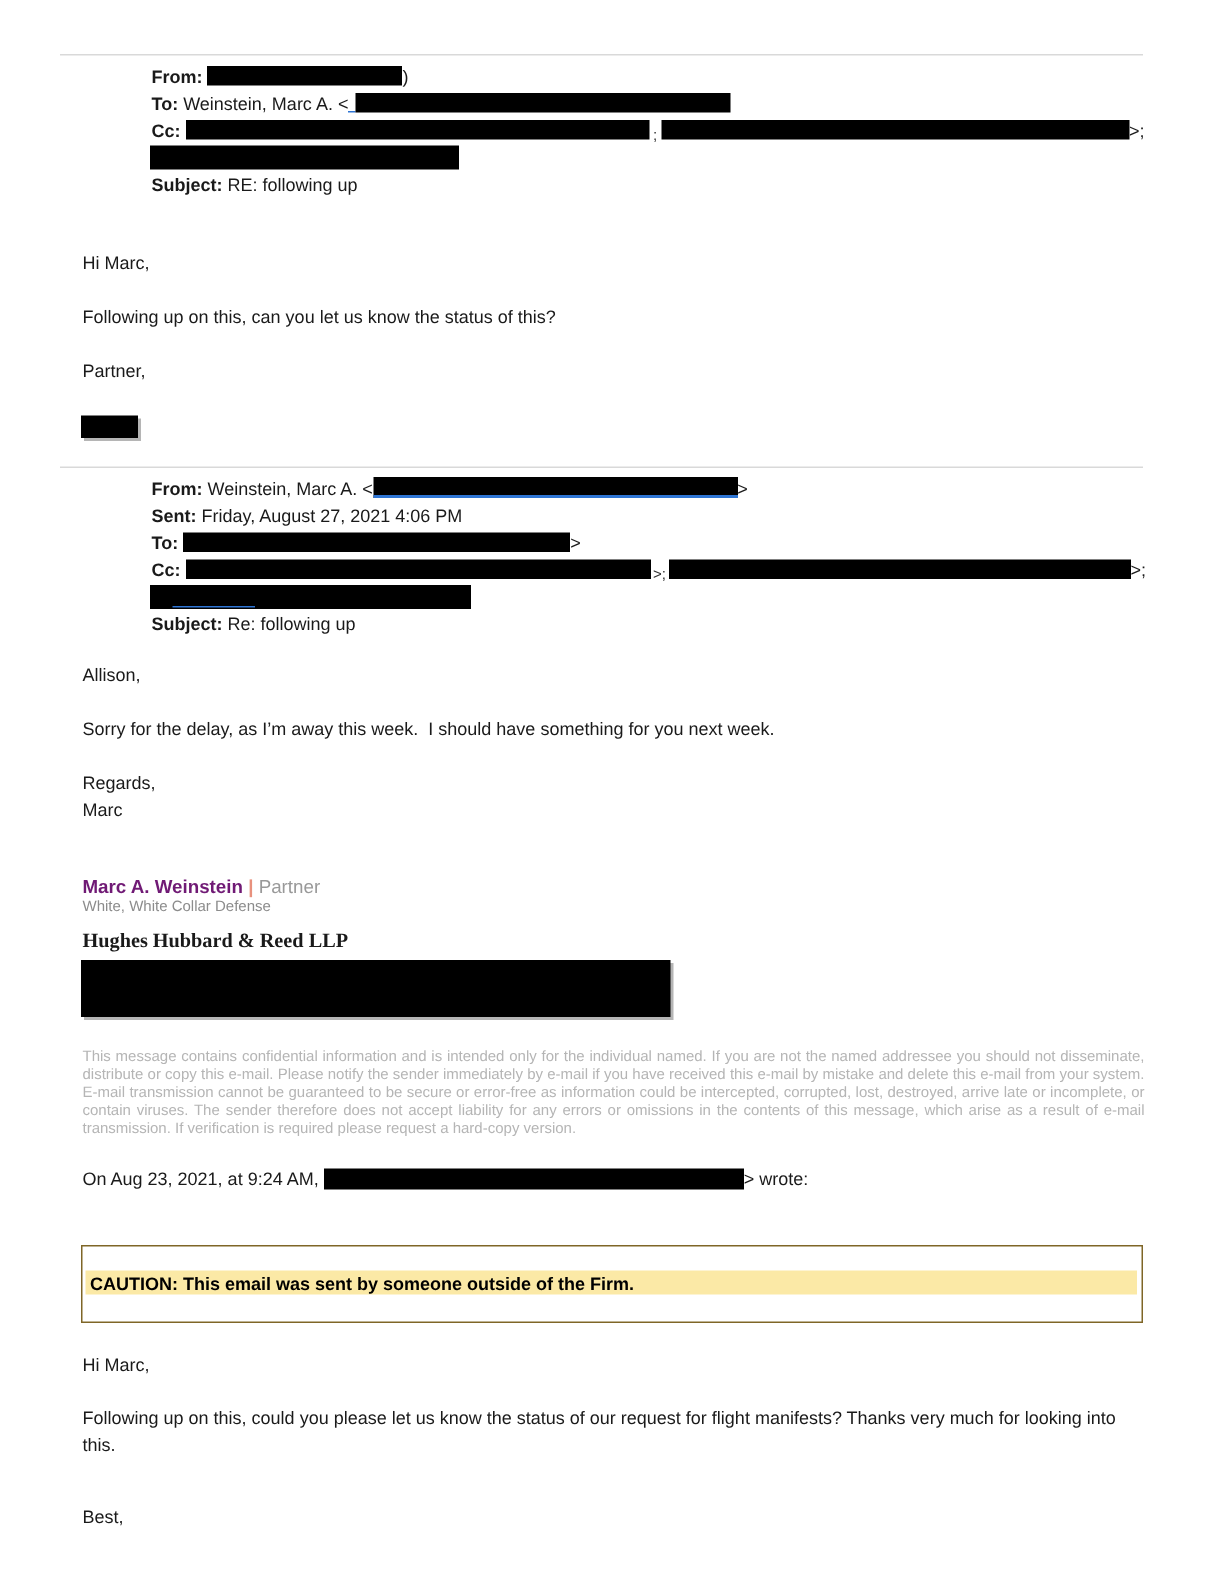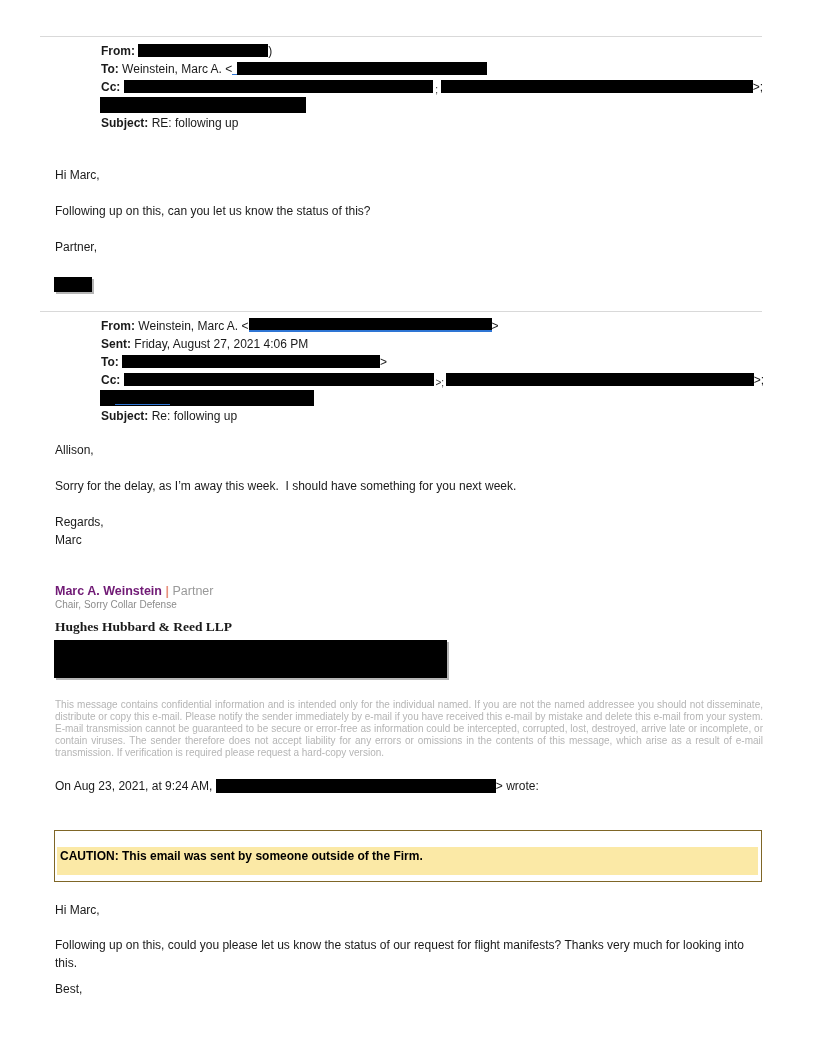--- a/index.html
+++ b/index.html
@@ -36,21 +36,21 @@
   .blue-frag{position:absolute;height:0;border-top:1.5px solid var(--link-blue);}
   .blockbox{position:absolute;background:var(--redaction-black);box-shadow:2px 2px 0 rgba(120,120,120,0.55);}
   .sig-name-line{left:55px;font-size:12.5px;line-height:16px;white-space:nowrap;}
   .sig-name{font-weight:bold;color:#701a75;}
   .sig-pipe{color:var(--signature-accent);font-weight:bold;}
   .sig-title{color:var(--signature-gray);text-align:right;}
   .sig-role{left:55px;font-size:10px;line-height:12px;color:var(--signature-role-gray);white-space:nowrap;}
   .firm{left:55px;font-family:"Liberation Serif", serif;font-weight:bold;font-size:13.5px;line-height:16px;white-space:nowrap;}
   .disclaimer{left:55px;width:708px;font-size:10px;line-height:12.1px;color:var(--disclaimer-gray);text-align:justify;}
   .caution-box{position:absolute;left:54px;top:830px;width:706px;height:50px;border:1px solid var(--caution-border);background:#ffffff;}
-  .caution-band{position:absolute;left:2px;right:3px;top:16px;height:28px;background:var(--caution-highlight);}
+  .caution-band{position:absolute;left:2px;right:3px;top:16px;height:16px;background:var(--caution-highlight);}
   .caution-text{font-size:12px;font-weight:bold;line-height:18px;padding-left:3px;white-space:nowrap;color:#000;}
 </style>
 </head>
 <body>
 
 <div class="sep" style="top:36px"></div>
 
 <div class="abs hdr" style="top:42px">
   <div class="hdr-row">
     <b>From:</b>
@@ -110,32 +110,32 @@
 <div class="abs bodyline" style="top:441px">Allison,</div>
 <div class="abs bodyline" style="top:477px">Sorry for the delay, as I’m away this week.&nbsp; I should have something for you next week.</div>
 <div class="abs bodyline" style="top:513px">Regards,</div>
 <div class="abs bodyline" style="top:531px">Marc</div>
 
 <div class="abs sig-name-line" style="top:583px">
   <span class="sig-name">Marc A. Weinstein</span>
   <span class="sig-pipe">|</span>
   <span class="sig-title">Partner</span>
 </div>
-<div class="abs sig-role" style="top:599px">Chair, Sorry Collar Defense</div>
+<div class="abs sig-role" style="top:599px">White, White Collar Defense</div>
 <div class="abs firm" style="top:619px">Hughes Hubbard &amp; Reed LLP</div>
 <div class="blockbox" style="left:54px;top:640px;width:393px;height:38px"></div>
 
 <div class="abs disclaimer" style="top:699px">This message contains confidential information and is intended only for the individual named. If you are not the named addressee you should not disseminate, distribute or copy this e-mail. Please notify the sender immediately by e-mail if you have received this e-mail by mistake and delete this e-mail from your system. E-mail transmission cannot be guaranteed to be secure or error-free as information could be intercepted, corrupted, lost, destroyed, arrive late or incomplete, or contain viruses. The sender therefore does not accept liability for any errors or omissions in the contents of this message, which arise as a result of e-mail transmission. If verification is required please request a hard-copy version.</div>
 
 <div class="abs bodyline" style="top:777px">
   <span>On Aug 23, 2021, at 9:24 AM,</span>
   <span class="redact" style="width:280px;height:14px;vertical-align:-3px"></span><span>&gt; wrote:</span>
 </div>
 
 <div class="caution-box">
   <div class="caution-band">
     <div class="caution-text">CAUTION: This email was sent by someone outside of the Firm.</div>
   </div>
 </div>
 
 <div class="abs bodyline" style="top:901px">Hi Marc,</div>
 <div class="abs para" style="top:936px">Following up on this, could you please let us know the status of our request for flight manifests? Thanks very much for looking into this.</div>
-<div class="abs bodyline" style="top:980px">Best,</div>
+<div class="abs bodyline" style="top:1002px">Best,</div>
 
 </body></html>

